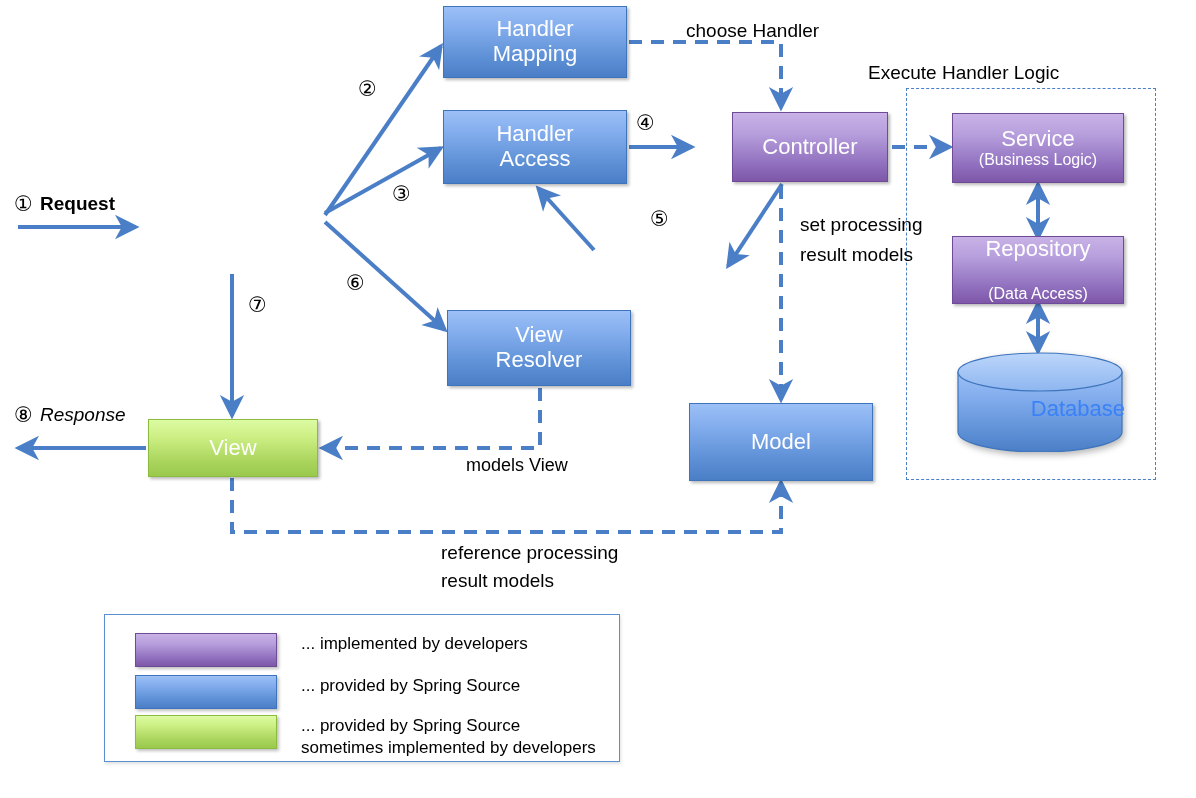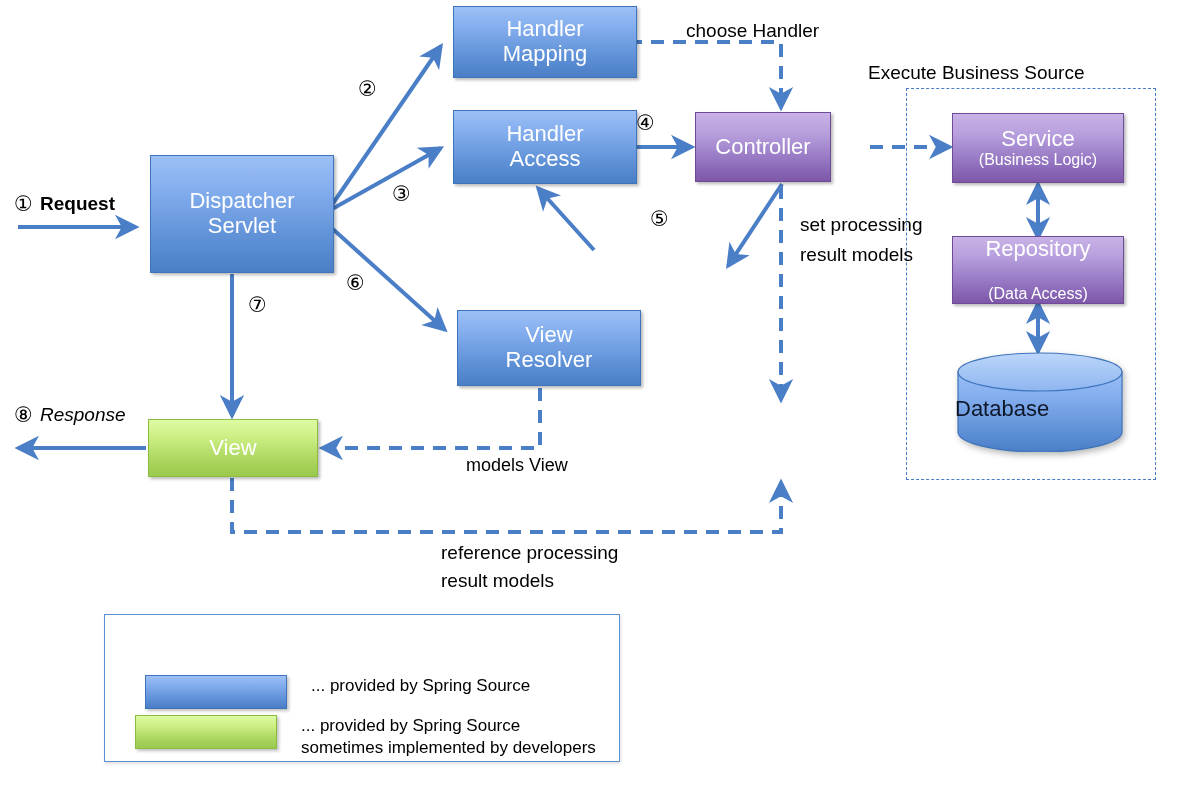--- a/index.html
+++ b/index.html
@@ -22,21 +22,20 @@
     box-shadow:2px 2px 3px rgba(0,0,0,0.28);
     z-index:3;
   }
   .node .l1{display:block;}
   .node .l2{display:block;}
 
   .blue{
     background:linear-gradient(to bottom,#9CC0F6 0%,#84AEEE 28%,#5E90D6 72%,#4A7EC6 100%);
     border:1px solid #3E74BC;
     font-size:22px;
-    margin-left:10px;
   }
   .purple{
     background:linear-gradient(to bottom,#C8B2E6 0%,#B79FDD 30%,#9070BE 75%,#7E57A8 100%);
     border:1px solid #6E4A97;
     font-size:22px;
   }
   .green{
     background:linear-gradient(to bottom,#DCFBA3 0%,#CDEF84 30%,#A9D45C 75%,#9AC94D 100%);
     border:1px solid #8BBB3F;
     font-size:22px;
@@ -47,22 +46,22 @@
   .pill{
     border-radius:12px;font-size:17px;
   }
 
   
   #db-shape{
     position:absolute;z-index:3;
     filter:drop-shadow(2px 3px 3px rgba(0,0,0,0.28));
   }
   #db-label{
-    position:absolute;z-index:4;color:#0f172a;font-size:22px;
-    text-align:left;width:100%;left:0;
+    position:absolute;z-index:4;color:#3b82f6;font-size:22px;
+    text-align:right;width:100%;left:0;
   }
 
   
   .group-frame{
     position:absolute;box-sizing:border-box;
     border:1px dashed #4A7EC6;background:transparent;z-index:1;
   }
 
   
   .lbl{
@@ -140,49 +139,48 @@
       <path d="M781,186 L781,400"></path>
 
       <path d="M540,388 L540,448 L322,448"></path>
 
       <path d="M232,478 L232,532 L781,532 L781,482"></path>
     </g>
   </svg>
 
   <div class="group-frame" style="left:906px;top:88px;width:250px;height:392px;"></div>
 
-  <div class="node blue" style="left:140px;top:155px;width:184px;height:118px;">
-    <span class="l1">Dispatcher</span>
-    <span class="l2">Servlet</span>
-  </div>
 
   <div class="node blue" style="left:443px;top:6px;width:184px;height:72px;">
     <span class="l1">Handler</span>
     <span class="l2">Mapping</span>
   </div>
 
   <div class="node blue" style="left:443px;top:110px;width:184px;height:74px;">
     <span class="l1">Handler</span>
     <span class="l2">Access</span>
   </div>
 
-  <div class="node purple" style="left:695px;top:112px;width:136px;height:70px;">
+  <div class="node purple" style="left:732px;top:112px;width:156px;height:70px;">
     <span class="l1">Controller</span>
   </div>
 
 
   <div class="node blue" style="left:447px;top:310px;width:184px;height:76px;">
     <span class="l1">View</span>
     <span class="l2">Resolver</span>
   </div>
 
   <div class="node green" style="left:148px;top:419px;width:170px;height:58px;">
     <span class="l1">View</span>
   </div>
 
+  <div class="node blue" style="left:689px;top:403px;width:184px;height:78px;">
+    <span class="l1">Model</span>
+  </div>
 
   <div class="node purple" style="left:952px;top:113px;width:172px;height:70px;">
     <span class="l1">Service</span>
     <span class="l2 sub">(Business Logic)</span>
   </div>
 
   <div class="node purple" style="left:952px;top:236px;width:172px;height:68px;gap:24px;">
     <span class="l1">Repository</span>
     <span class="l2 sub">(Data Access)</span>
   </div>
@@ -215,32 +213,36 @@
   <div class="step" style="left:346px;top:272px;">⑥</div>
   <div class="step" style="left:248px;top:294px;">⑦</div>
   <div class="step" style="left:14px;top:404px;">⑧</div>
 
   <div class="lbl lbl-20" style="left:40px;top:193px;font-weight:bold;">Request</div>
 
   <div class="lbl lbl-20" style="left:40px;top:404px;font-style:italic;">Response</div>
 
   <div class="lbl lbl-20" style="left:686px;top:6px;margin-top:14px;">choose Handler</div>
 
-  <div class="lbl lbl-20" style="left:868px;top:62px;">Execute Business Source</div>
+  <div class="lbl lbl-20" style="left:868px;top:62px;">Execute Handler Logic</div>
 
   <div class="lbl lbl-20" style="left:800px;top:214px;">set processing</div>
   <div class="lbl lbl-20" style="left:800px;top:244px;">result models</div>
 
   <div class="lbl lbl-19" style="left:466px;top:455px;">models View</div>
 
   <div class="lbl lbl-20" style="left:441px;top:542px;">reference processing</div>
   <div class="lbl lbl-20" style="left:441px;top:570px;">result models</div>
 
   <div id="legend">
 
+    <div class="legend-row" style="left:30px;top:18px;">
+      <div class="swatch purple" style="background:linear-gradient(to bottom,#C8B2E6 0%,#B79FDD 30%,#9070BE 75%,#7E57A8 100%);border:1px solid #6E4A97;"></div>
+      <div class="legend-text">... implemented by developers</div>
+    </div>
 
     <div class="legend-row" style="left:30px;top:60px;">
       <div class="swatch blue" style="background:linear-gradient(to bottom,#9CC0F6 0%,#84AEEE 28%,#5E90D6 72%,#4A7EC6 100%);border:1px solid #3E74BC;"></div>
       <div class="legend-text">... provided by Spring Source</div>
     </div>
 
     <div class="legend-row" style="left:30px;top:100px;">
       <div class="swatch green" style="background:linear-gradient(to bottom,#DCFBA3 0%,#CDEF84 30%,#A9D45C 75%,#9AC94D 100%);border:1px solid #8BBB3F;"></div>
       <div class="legend-text">... provided by Spring Source
     sometimes implemented by developers</div>

